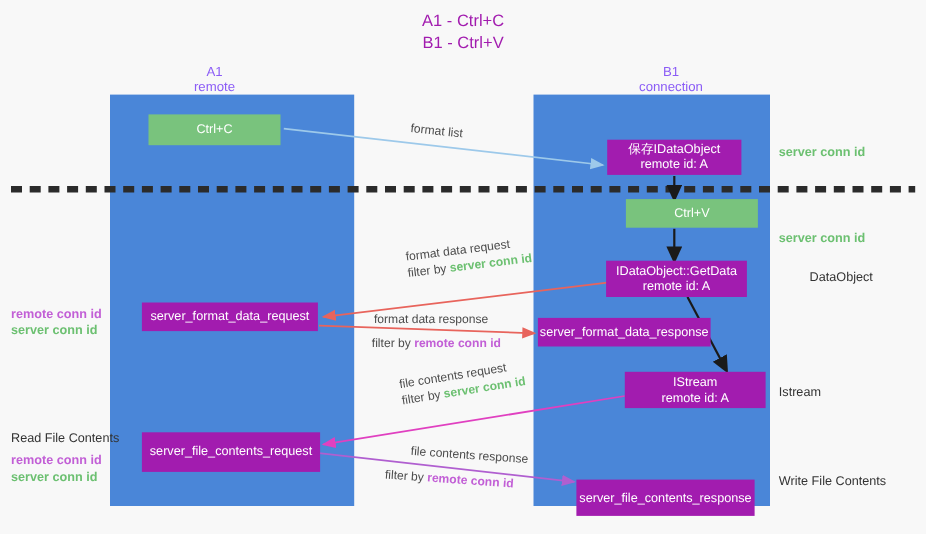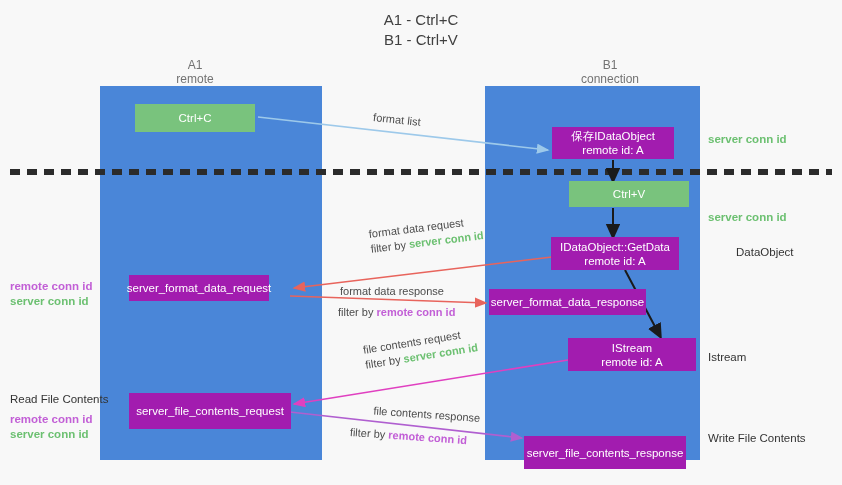--- a/index.html
+++ b/index.html
@@ -21,29 +21,29 @@
     width: 842px; height: 485px;
     pointer-events: none;
   }
   .title {
     position: absolute;
     left: 0; top: 10px;
     width: 842px;
     text-align: center;
     font-size: 15px;
     line-height: 20px;
-    color: #404040;
+    color: #a21caf;
     white-space: pre;
   }
   .col-header {
     position: absolute;
     text-align: center;
     font-size: 12px;
     line-height: 14px;
-    color: #737373;
+    color: #8b5cf6;
     white-space: pre;
   }
   .lane {
     position: absolute;
     background: #4a86d8;
   }
   .node {
     position: absolute;
     display: flex;
     flex-direction: column;
@@ -151,21 +151,21 @@
   <div class="node orange" style="left:551px; top:237px; width:128px; height:33px;">
     <span class="l1">IDataObject::GetData</span>
     <span class="l2">remote id: A</span>
   </div>
 
   <div class="node orange" style="left:568px; top:338px; width:128px; height:33px;">
     <span class="l1">IStream</span>
     <span class="l2">remote id: A</span>
   </div>
 
-  <div class="node orange" style="left:129px; top:275px; width:140px; height:26px;">
+  <div class="node orange" style="left:129px; top:275px; width:160px; height:26px;">
     <span class="l1">server_format_data_request</span>
   </div>
 
   <div class="node orange" style="left:489px; top:289px; width:157px; height:26px;">
     <span class="l1">server_format_data_response</span>
   </div>
 
   <div class="node orange" style="left:129px; top:393px; width:162px; height:36px;">
     <span class="l1">server_file_contents_request</span>
   </div>

